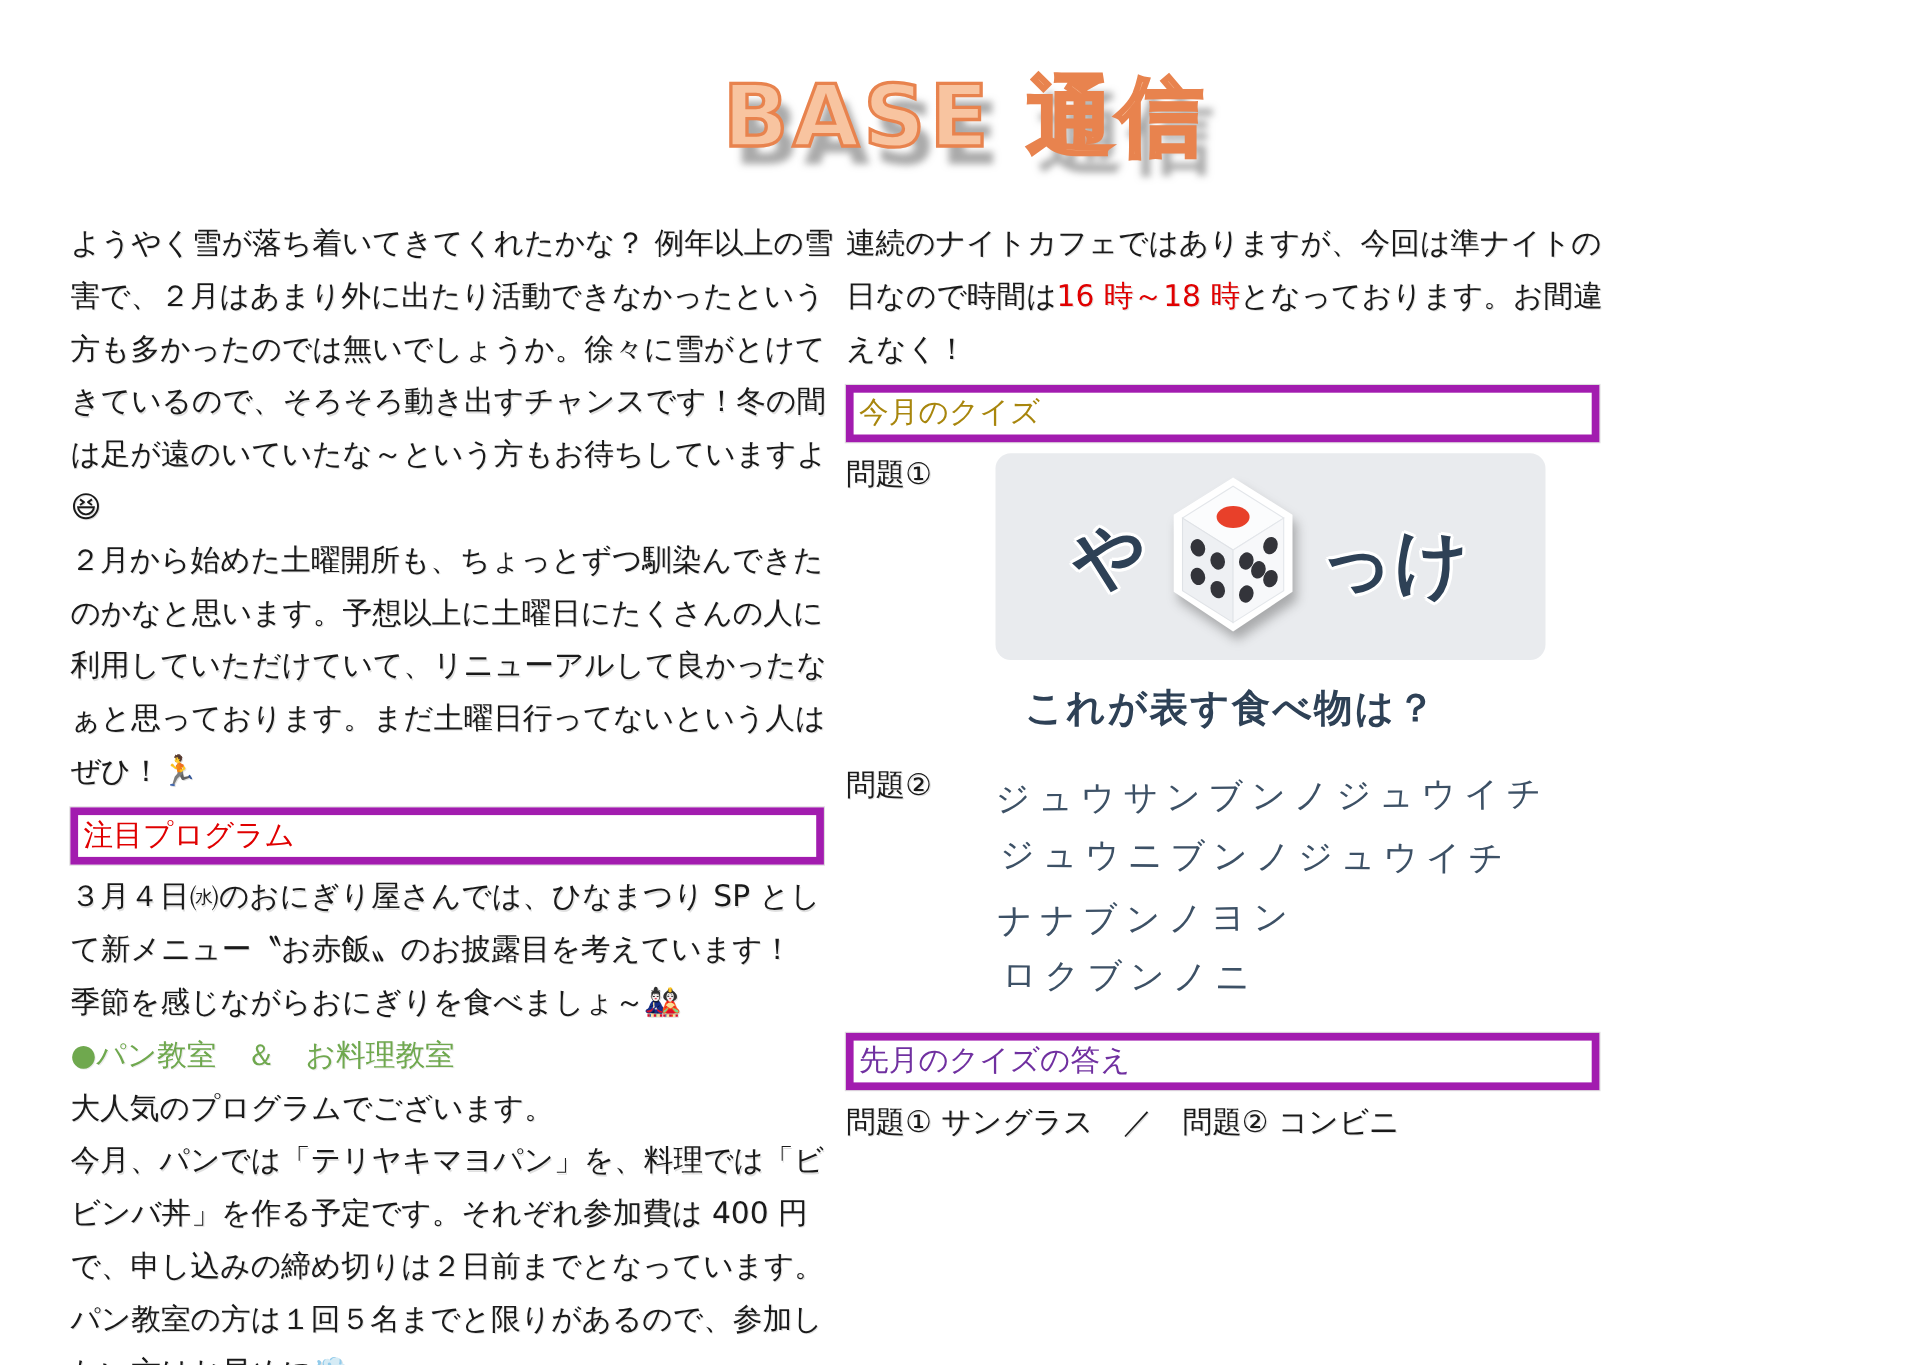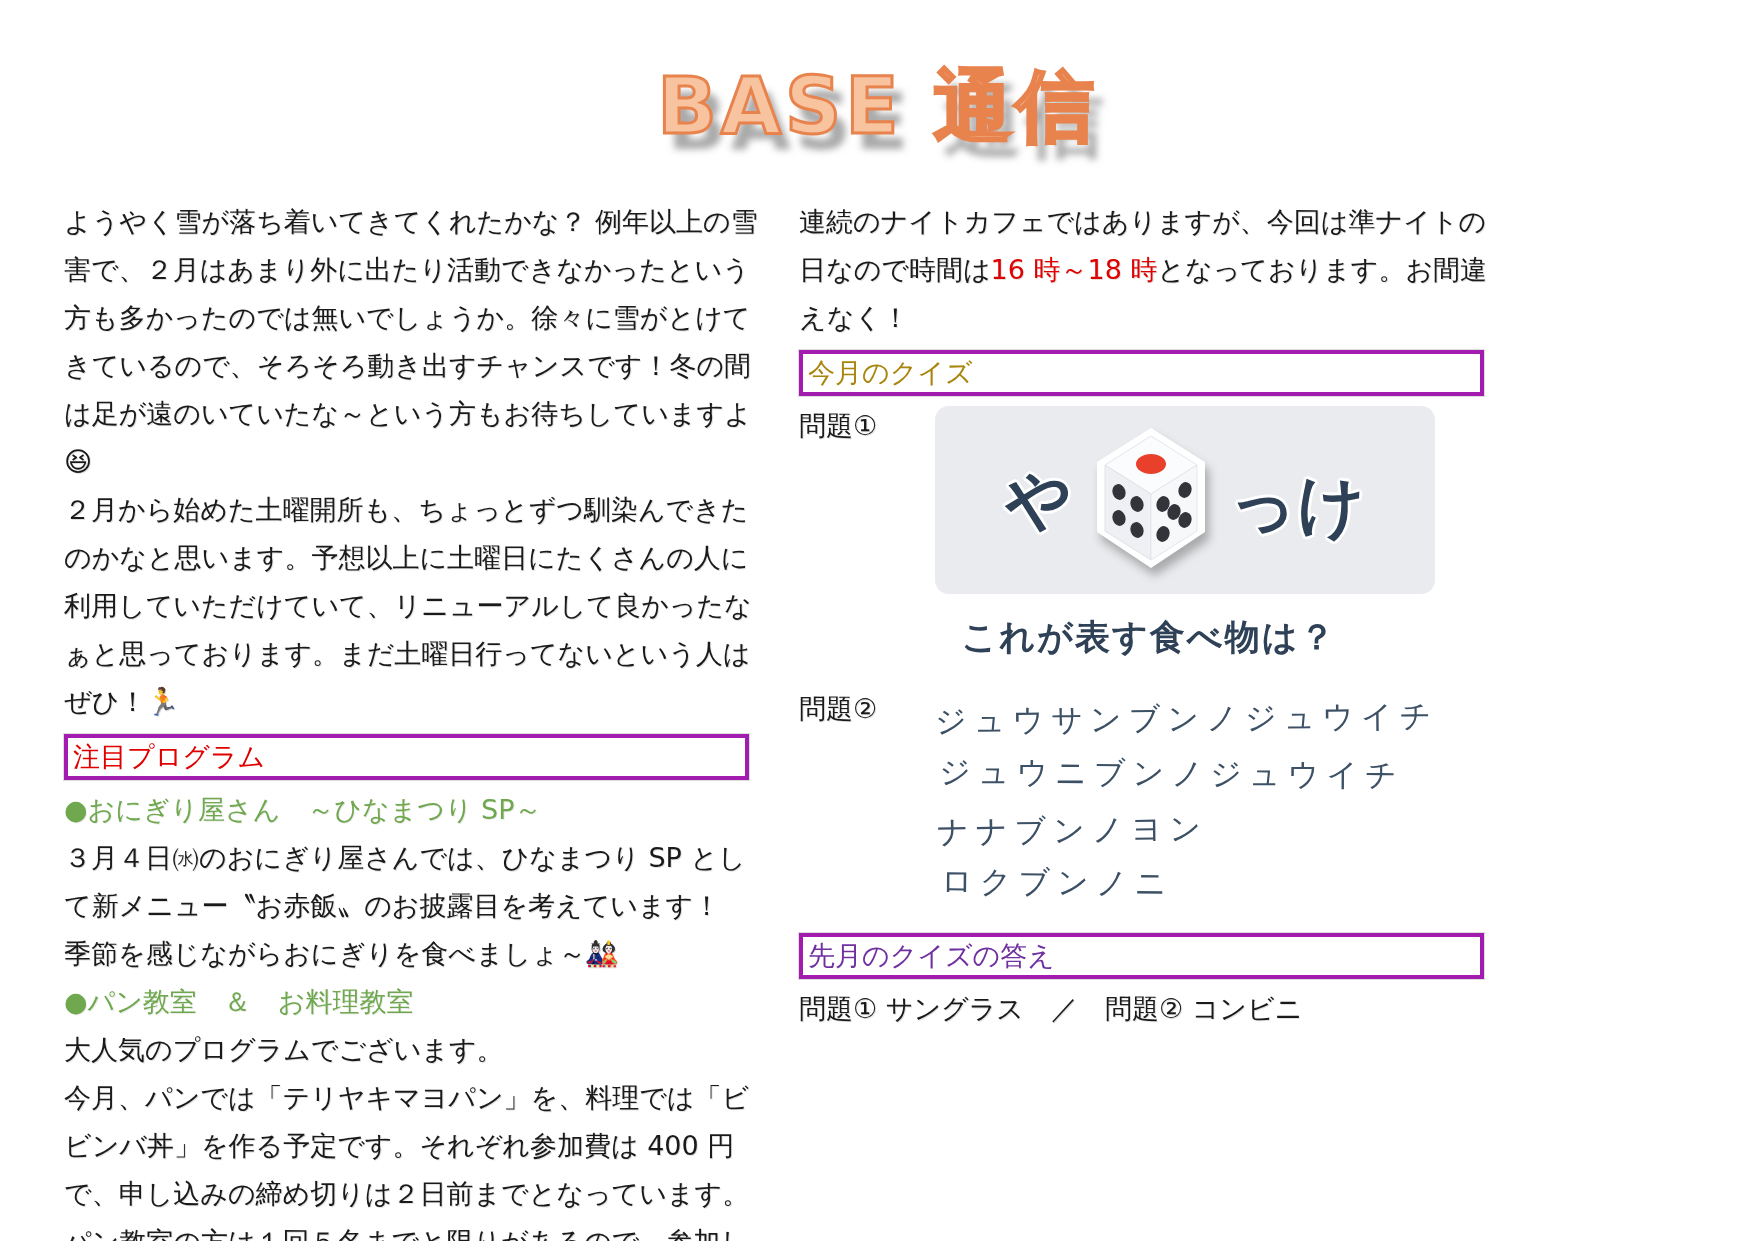--- a/index.html
+++ b/index.html
@@ -18,30 +18,30 @@
     text-align:center;
     font-size:78px; font-weight:bold; letter-spacing:4px;
     color:#f8c4a0;
     -webkit-text-stroke:3px #e8834e;
     text-shadow:10px 16px 7px rgba(125,125,125,0.65);
   }
 
   
   .col { position:absolute; top:198px; width:702px; }
   .col-left  { left:64px;  }
-  .col-right { left:799px; }
+  .col-right { left:769px; }
 
   .body-text {
     font-size:27px; line-height:48px; margin:0;
     white-space:pre-line;
     text-shadow:1px 1px 0 rgba(0,0,0,0.12);
   }
 
   .titled-box {
-    border:4px solid #a21caf;
+    border:7px solid #a21caf;
     box-shadow:0 0 0 1px rgba(120,120,120,0.25);
     height:38px; line-height:38px;
     font-size:27px; padding-left:5px;
     margin:8px 17px 6px 0;
     background:#fff;
   }
 
   .red    { color:#e00000; }
   .gold   { color:#a8860d; }
   .purple { color:#7030a0; }
@@ -106,21 +106,20 @@
 
 <div class="masthead">BASE 通信</div>
 
 <div class="col col-left">
 
   <p class="body-text">ようやく雪が落ち着いてきてくれたかな？ 例年以上の雪害で、２月はあまり外に出たり活動できなかったという方も多かったのでは無いでしょうか。徐々に雪がとけてきているので、そろそろ動き出すチャンスです！冬の間は足が遠のいていたな～という方もお待ちしていますよ😆</p>
   <p class="body-text">２月から始めた土曜開所も、ちょっとずつ馴染んできたのかなと思います。予想以上に土曜日にたくさんの人に利用していただけていて、リニューアルして良かったなぁと思っております。まだ土曜日行ってないという人はぜひ！🏃</p>
 
   <div class="titled-box red">注目プログラム</div>
 
-  <p class="section-heading">●おにぎり屋さん　～ひなまつり SP～</p>
   <p class="body-text">３月４日㈬のおにぎり屋さんでは、ひなまつり SP として新メニュー〝お赤飯〟のお披露目を考えています！
 季節を感じながらおにぎりを食べましょ～🎎</p>
 
   <p class="section-heading">●パン教室　＆　お料理教室</p>
   <p class="body-text">大人気のプログラムでございます。
 今月、パンでは「テリヤキマヨパン」を、料理では「ビビンバ丼」を作る予定です。それぞれ参加費は 400 円で、申し込みの締め切りは２日前までとなっています。パン教室の方は１回５名までと限りがあるので、参加したい方はお早めに💨</p>
 
 </div>
 
 <div class="col col-right">

